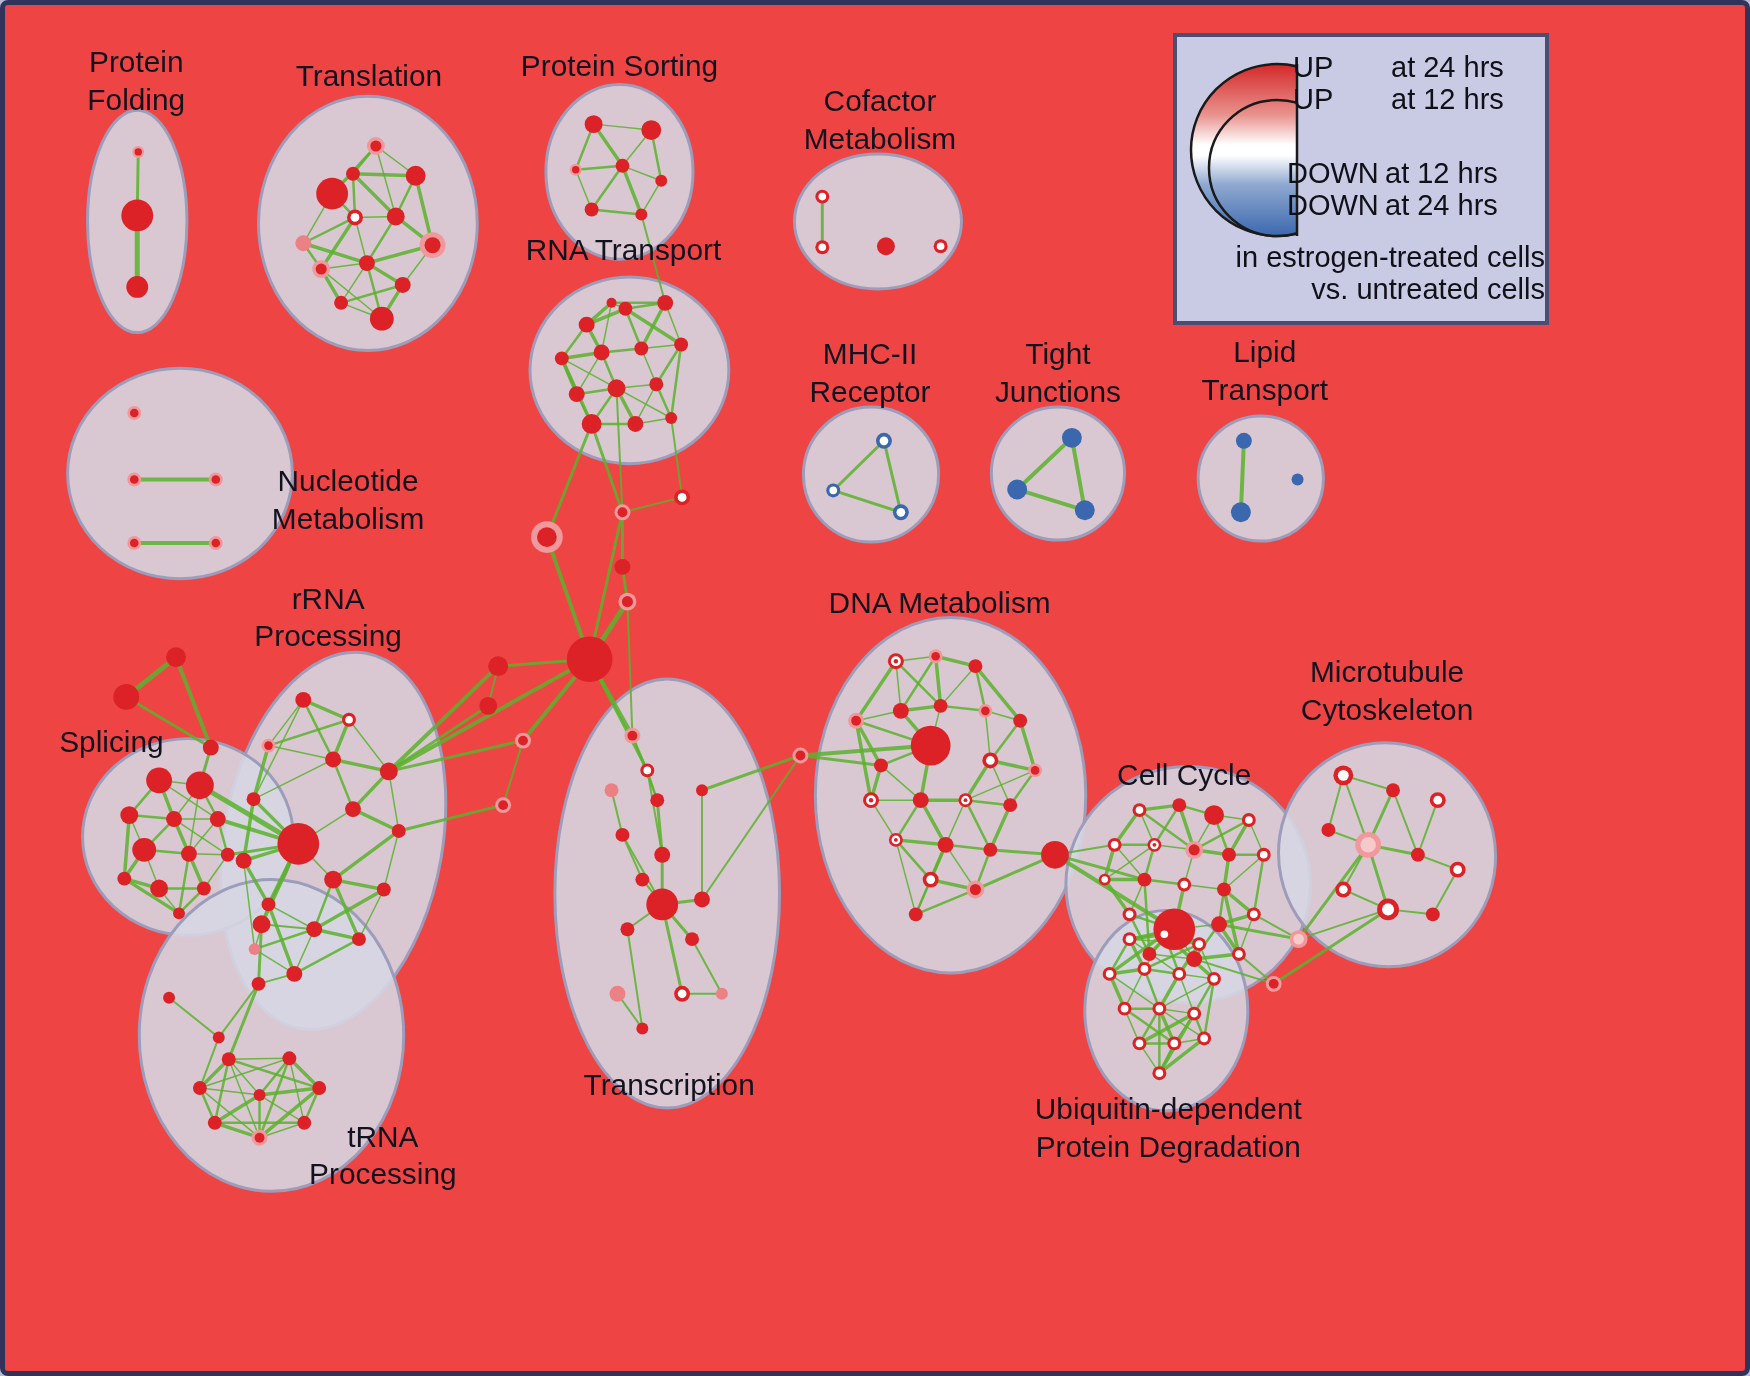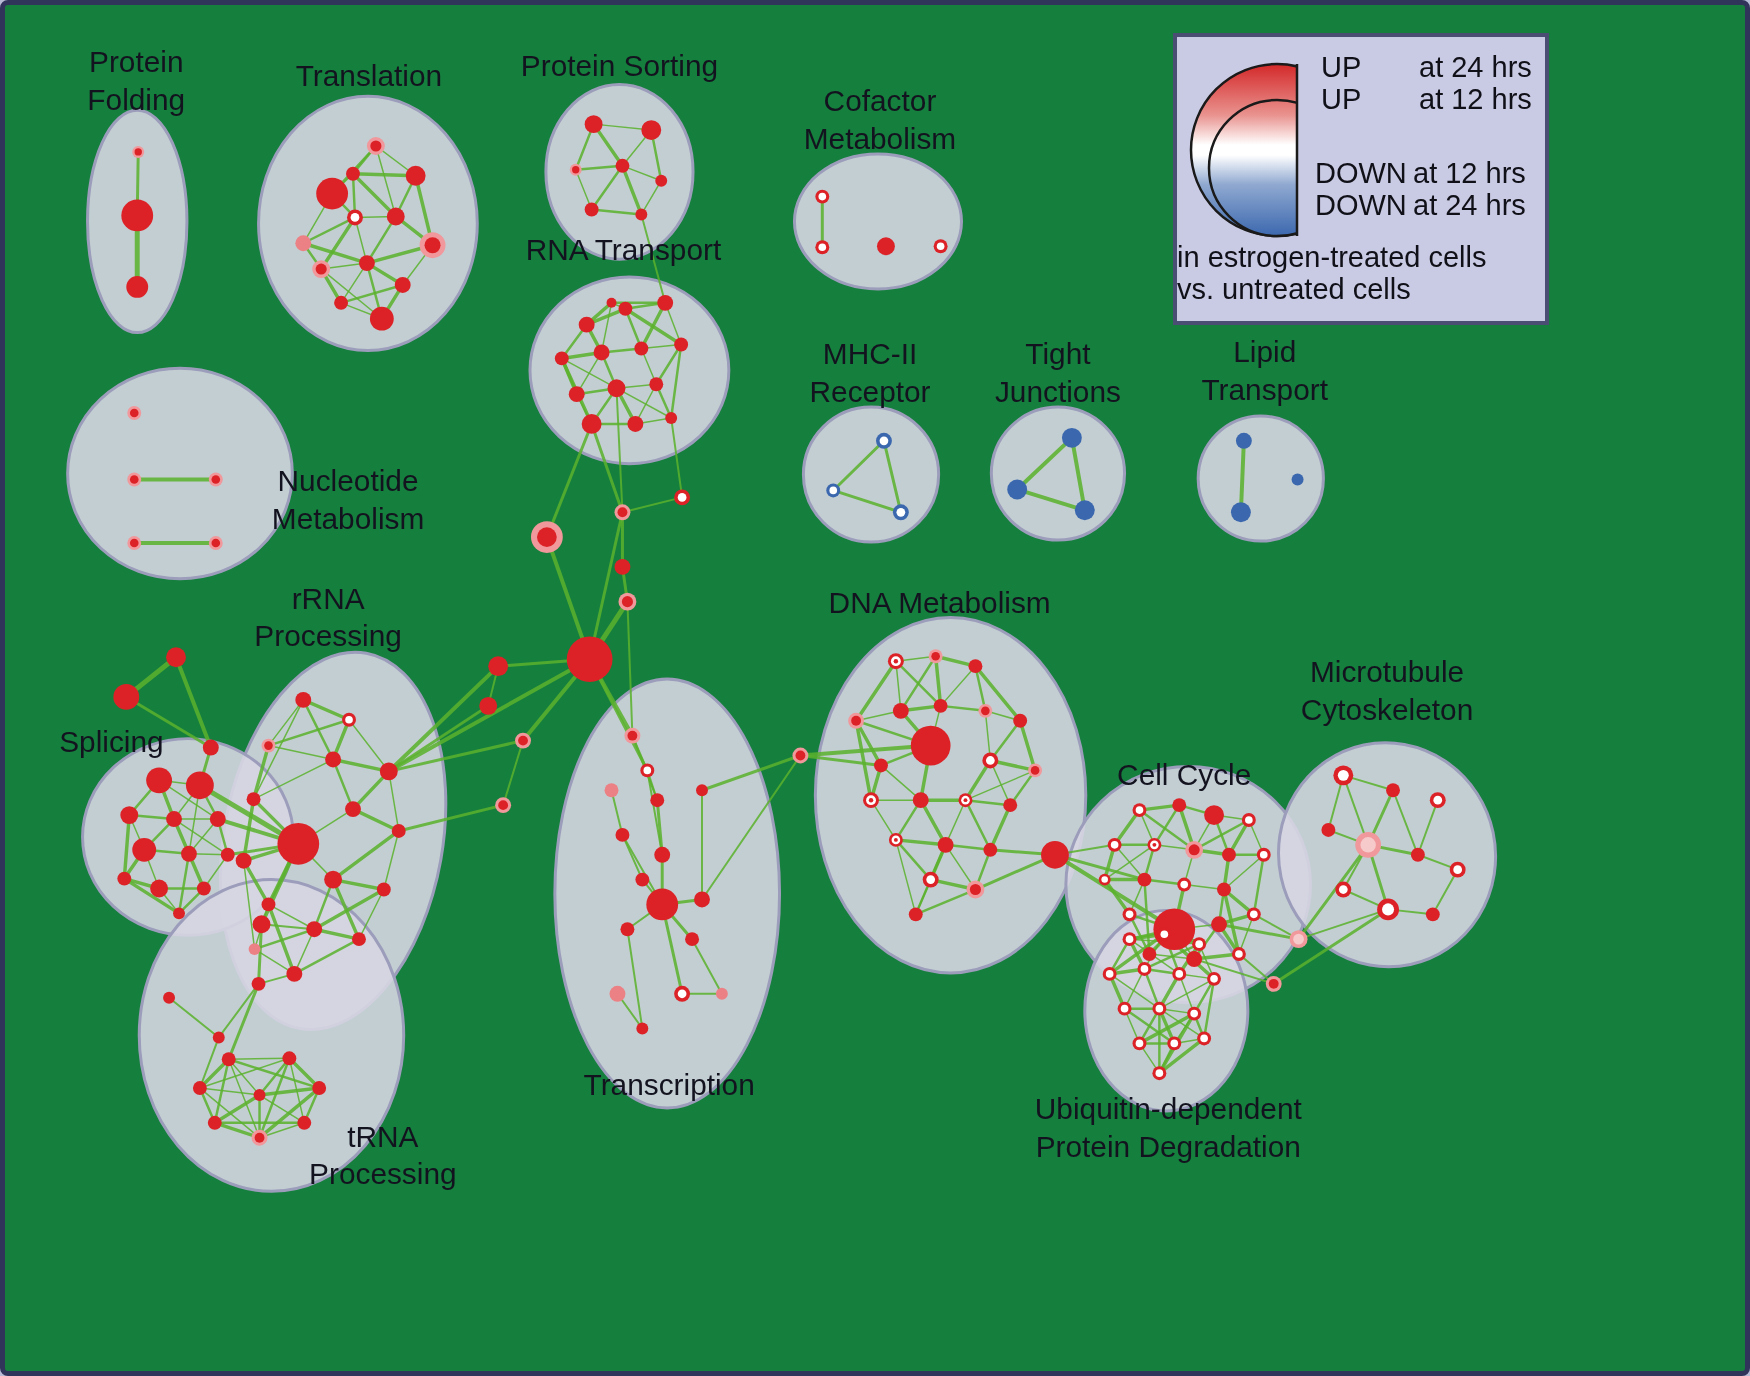--- a/index.html
+++ b/index.html
@@ -1,28 +1,28 @@
 <!DOCTYPE html>
 <html><head>
 <meta charset="utf-8">
 <style>
   html,body{margin:0;padding:0;background:#b9bad6;font-family:"Liberation Sans",sans-serif;}
-  #stage{position:relative;width:1750px;height:1376px;background:#15803d;border:5px solid #31345a;
+  #stage{position:relative;width:1750px;height:1376px;background:#ef4444;border:5px solid #31345a;
          border-radius:8px;box-sizing:border-box;overflow:hidden;}
   #network-svg{position:absolute;left:0;top:0;width:1740px;height:1366px;display:block;}
   #legend{position:absolute;left:1168px;top:28px;width:376px;height:292px;box-sizing:border-box;
           border:4px solid #4a4e73;background:#c9cae3;z-index:5;}
   #legend-donut{position:absolute;left:2px;top:8px;}
   .lrow{position:absolute;display:flex;font-size:29px;color:#101018;white-space:nowrap;}
-  .lrow .w{width:98px;margin-left:28px;}
+  .lrow .w{width:98px;}
   #lrow-0{left:116px;top:14px;}
   #lrow-1{left:116px;top:46px;}
   #lrow-2{left:110px;top:120px;}
   #lrow-3{left:110px;top:152px;}
-  .lfoot{position:absolute;left:0;width:100%;text-align:left;font-size:29px;color:#101018;}
+  .lfoot{position:absolute;left:0;width:100%;text-align:right;font-size:29px;color:#101018;}
   #lfoot-0{top:204px;}
   #lfoot-1{top:236px;}
 </style>
 </head>
 <body>
 
 <div id="stage">
 
   <svg id="network-svg" viewBox="0 0 1750 1376" preserveAspectRatio="none">
       <g>

